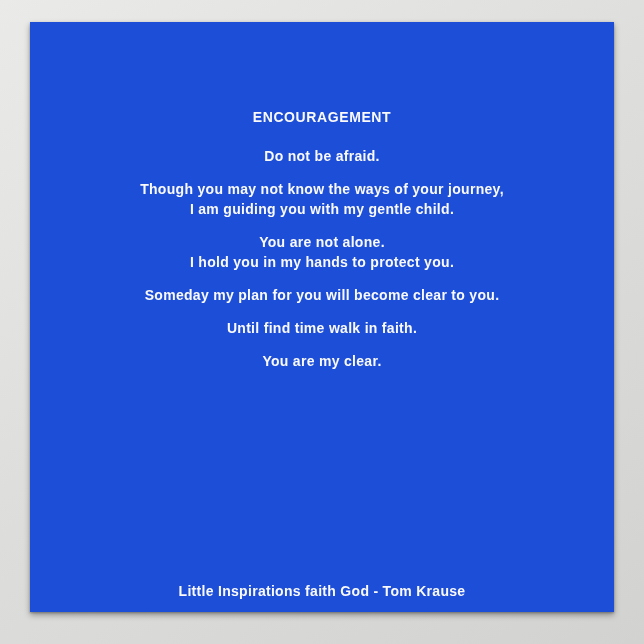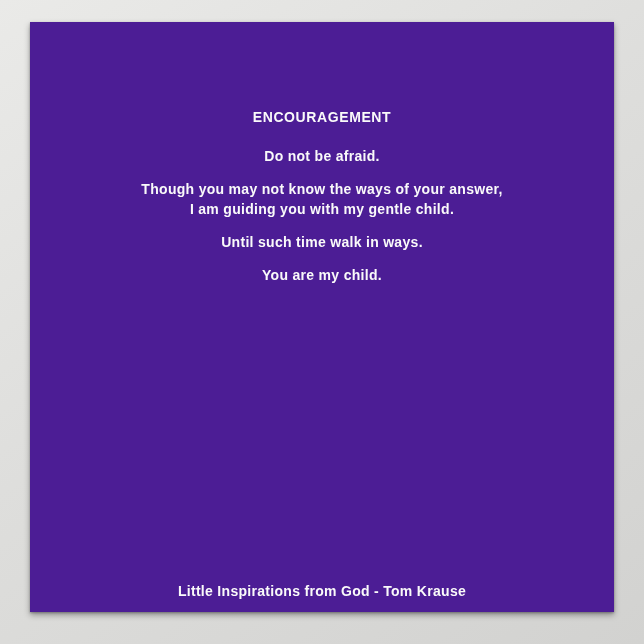--- a/index.html
+++ b/index.html
@@ -13,21 +13,21 @@
     overflow: hidden;
     background: linear-gradient(145deg, #eaeae8 0%, #dededc 45%, #d2d2d0 100%);
     font-family: "Liberation Sans", sans-serif;
   }
   .poster {
     position: absolute;
     left: 30px;
     top: 22px;
     width: 584px;
     height: 590px;
-    background: #4c1d95;
+    background: #1d4ed8;
     box-shadow: 0 3px 6px rgba(0,0,0,0.35), 0 1px 2px rgba(0,0,0,0.25);
   }
   .poem {
     position: absolute;
     left: 0;
     top: 0;
     width: 100%;
     padding-top: 85px;
     box-sizing: border-box;
     text-align: center;
@@ -73,34 +73,39 @@
     <div class="poem-title">ENCOURAGEMENT</div>
 
     <div class="stanza">
       <div class="line">Do not be afraid.</div>
     </div>
 
     <div class="stanza">
     </div>
 
     <div class="stanza">
-      <div class="line">Though you may not know the ways of your answer,</div>
+      <div class="line">Though you may not know the ways of your journey,</div>
       <div class="line">I am guiding you with my gentle child.</div>
+    </div>
+
+    <div class="stanza">
+      <div class="line">You are not alone.</div>
+      <div class="line">I hold you in my hands to protect you.</div>
+    </div>
+
+    <div class="stanza">
+      <div class="line">Someday my plan for you will become clear to you.</div>
+    </div>
+
+    <div class="stanza">
+      <div class="line">Until find time walk in faith.</div>
     </div>
 
 
     <div class="stanza">
-    </div>
-
-    <div class="stanza">
-      <div class="line">Until such time walk in ways.</div>
-    </div>
-
-
-    <div class="stanza">
-      <div class="line">You are my child.</div>
+      <div class="line">You are my clear.</div>
     </div>
 
 
   </div>
 
-  <div class="poster-footer">Little Inspirations from God - Tom Krause</div>
+  <div class="poster-footer">Little Inspirations faith God - Tom Krause</div>
 </div>
 
 </body></html>

